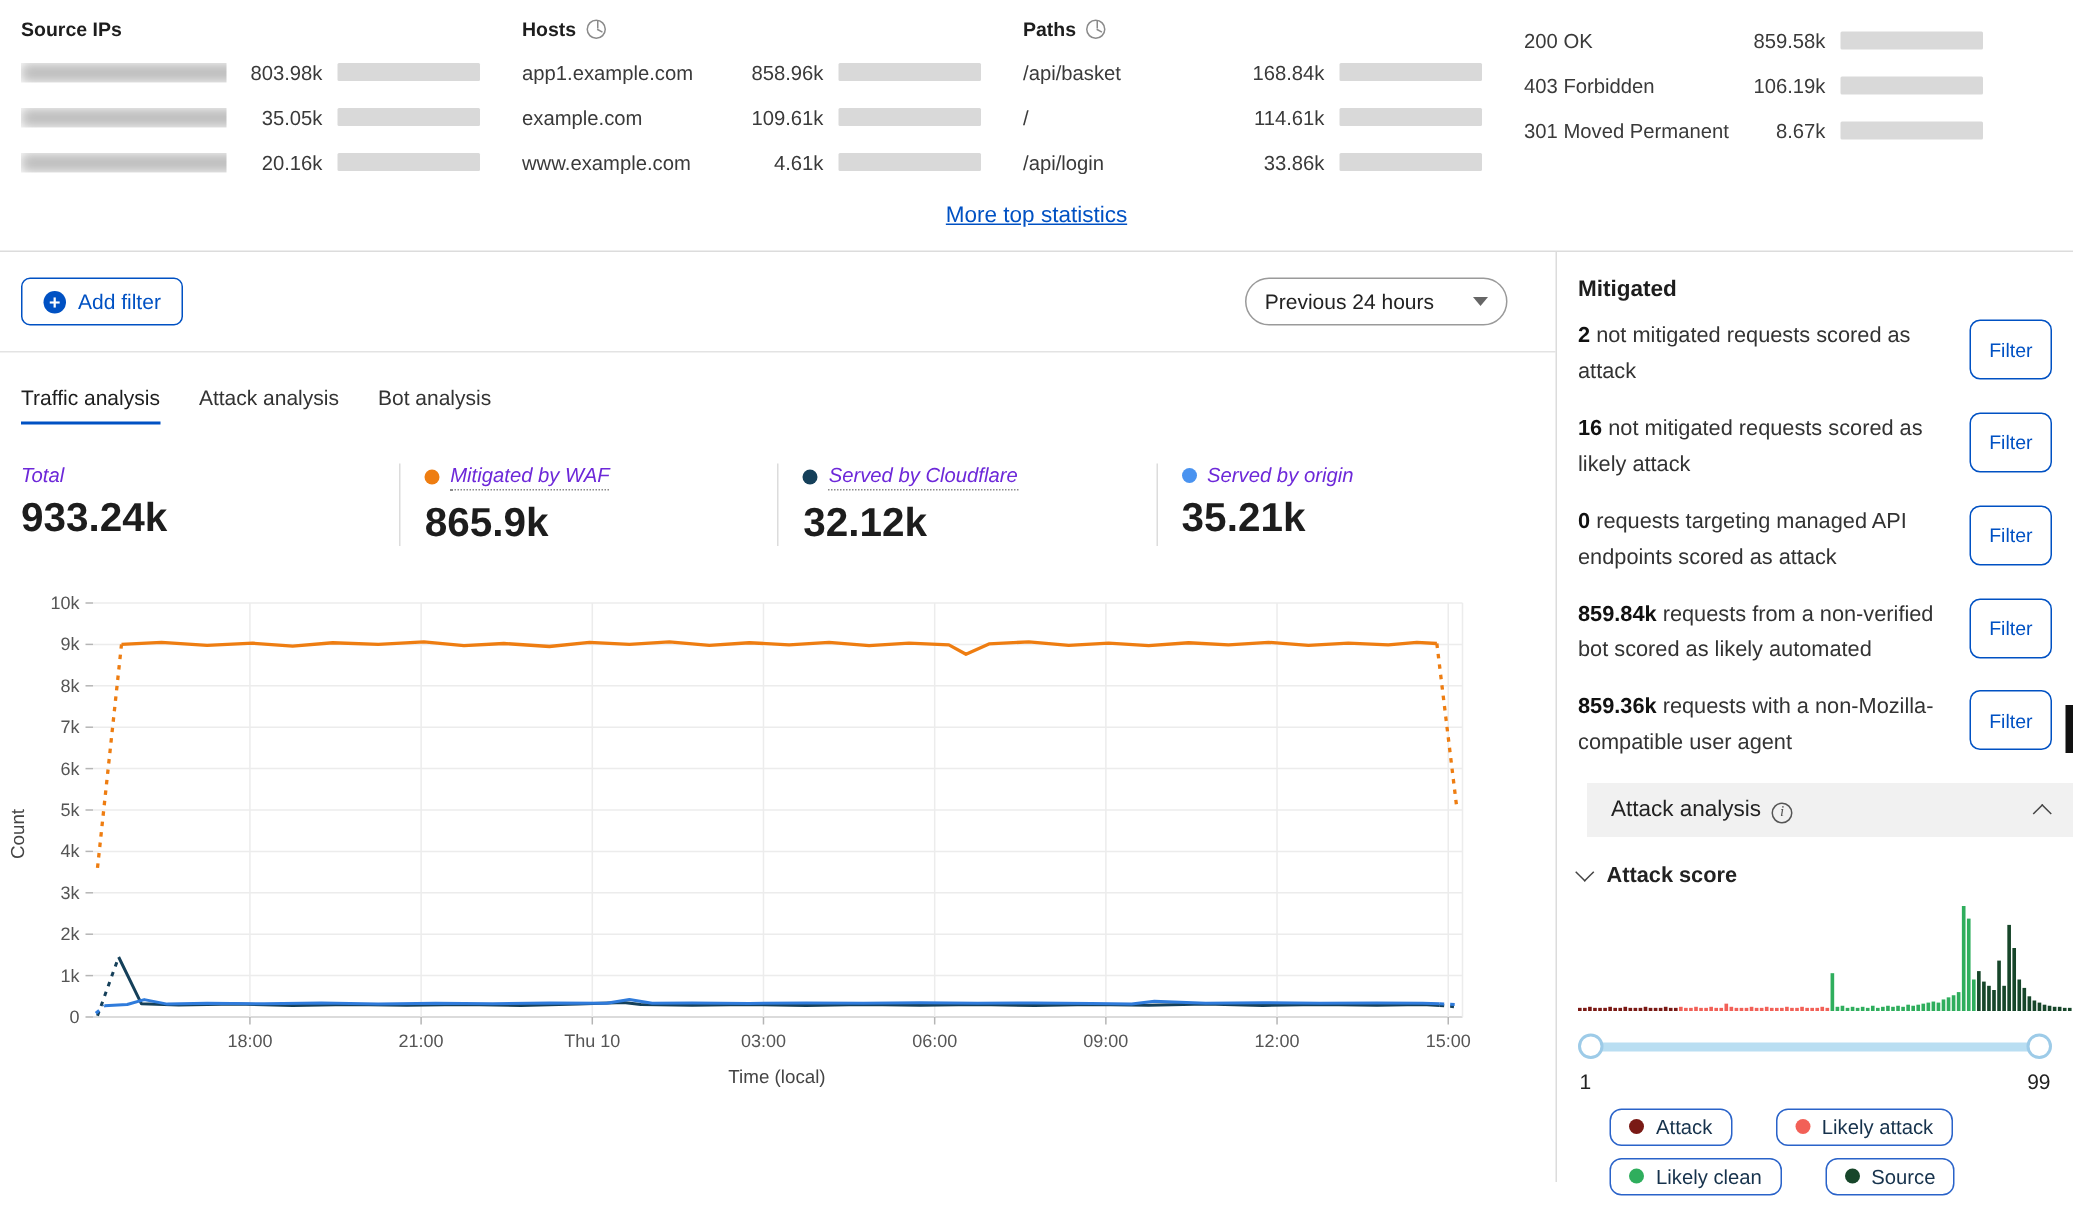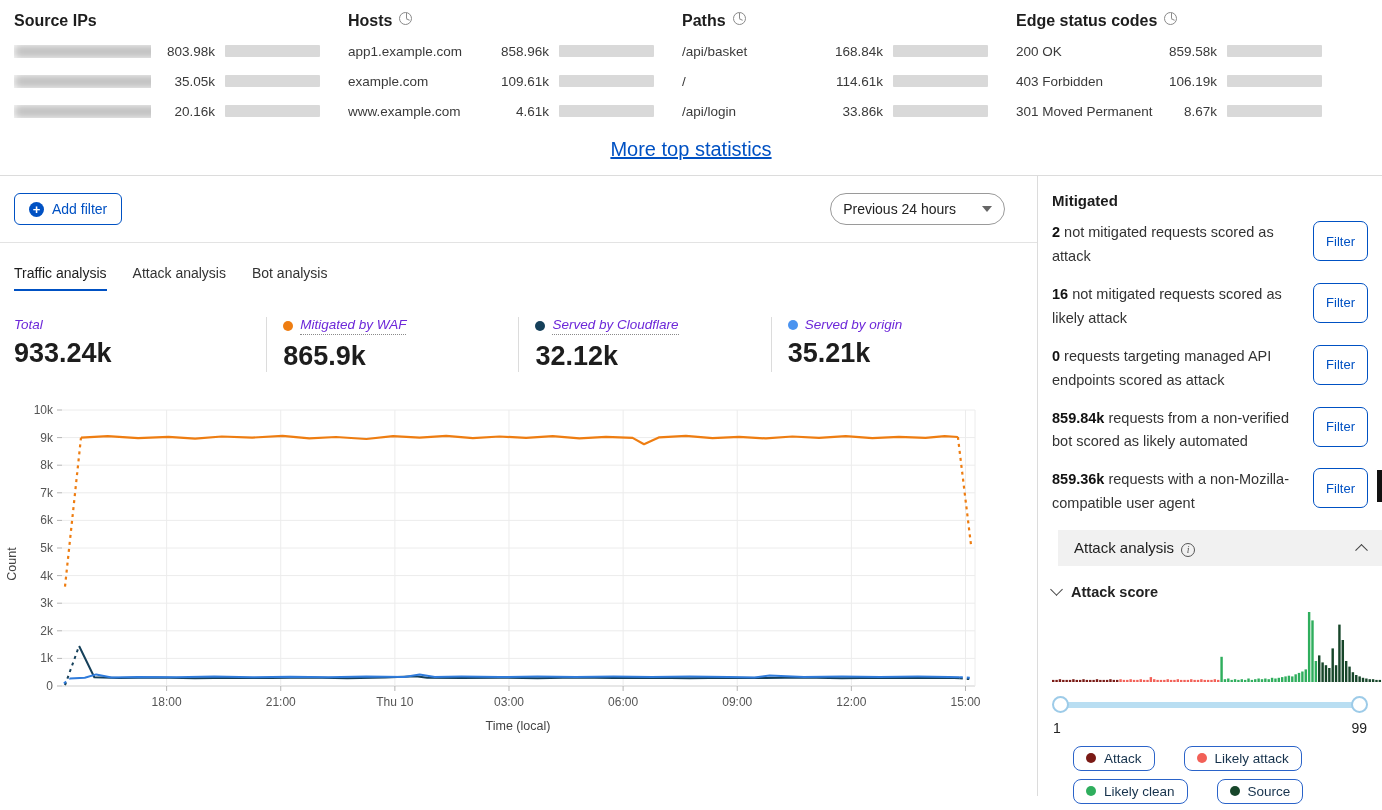--- a/index.html
+++ b/index.html
@@ -2,32 +2,32 @@
 <html><head>
 <meta charset="utf-8">
 <style>
   * { margin:0; padding:0; box-sizing:border-box; }
   html,body { width:1382px; height:810px; overflow:hidden; background:#fff;
     font-family:"Liberation Sans", sans-serif; color:#313131; }
 
   
   .top-stats { display:flex; padding:12px 14px 4px 14px; }
   .stat-col { width:334px; padding-right:28px; }
-  .stat-col h3 { font-size:16px; font-weight:700; color:#1d1d1d; display:flex; gap:7px; margin-bottom:6px;}
+  .stat-col h3 { font-size:13px; font-weight:700; color:#1d1d1d; display:flex; align-items:center; gap:7px; margin-bottom:6px;}
   .pie-ic { width:13px; height:13px; border:1.4px solid #8a8a8a; border-radius:50%; position:relative; display:inline-block;}
   .pie-ic:before { content:""; position:absolute; left:49%; top:4%; width:1.4px; height:46%; background:#8a8a8a;}
   .pie-ic:after { content:""; position:absolute; left:49%; top:42%; width:40%; height:1.4px; background:#8a8a8a; transform:rotate(28deg); transform-origin:left;}
   .stat-row { display:flex; align-items:center; height:30px; font-size:13.5px; }
   .stat-row .lbl { flex:1; color:#3a3a3a; white-space:nowrap; overflow:hidden;}
   .blur-blob { height:13px; border-radius:3px; background:#bdbdbd; filter:blur(4px); }
   .stat-row .val { width:64px; text-align:right; color:#3a3a3a; margin-right:10px;}
   .bar-track { width:95px; height:12px; background:#d9d9d9; border-radius:1px; overflow:hidden;}
   .bar-fill { height:100%; background:#1170ec; }
   .more-link-wrap { text-align:center; padding:8px 0 14px 0;}
-  a.more-link { color:#0051c3; font-size:20px; text-decoration:underline; cursor:pointer;}
+  a.more-link { color:#0051c3; font-size:15px; text-decoration:underline; cursor:pointer;}
   .hdivider { border-top:1px solid #dcdcdc; }
 
   
   .main-wrap { display:flex; height:620px; }
   .main-left { width:1037px; }
   .sidebar { width:345px; border-left:1px solid #dcdcdc; }
 
   
   .filter-bar { display:flex; justify-content:space-between; align-items:center; padding:17px 32px 17px 14px;}
   .add-filter { display:flex; align-items:center; gap:8px; border:1px solid #0051c3; color:#0051c3;
@@ -152,24 +152,20 @@
       <span class="bar-track"><span class="bar-fill" style="width: 12%;"></span></span>
     </div>
     <div class="stat-row">
       <span class="lbl">/api/login</span>
       <span class="val">33.86k</span>
       <span class="bar-track"><span class="bar-fill" style="width: 4%;"></span></span>
     </div>
   </div>
 
   <div class="stat-col">
-    <h3>
-        <span>Edge status codes</span>
-        <span class="pie-ic"></span>
-      </h3>
     <div class="stat-row">
       <span class="lbl">200 OK</span>
       <span class="val">859.58k</span>
       <span class="bar-track"><span class="bar-fill" style="width: 92%;"></span></span>
     </div>
     <div class="stat-row">
       <span class="lbl">403 Forbidden</span>
       <span class="val">106.19k</span>
       <span class="bar-track"><span class="bar-fill" style="width: 11%;"></span></span>
     </div>

